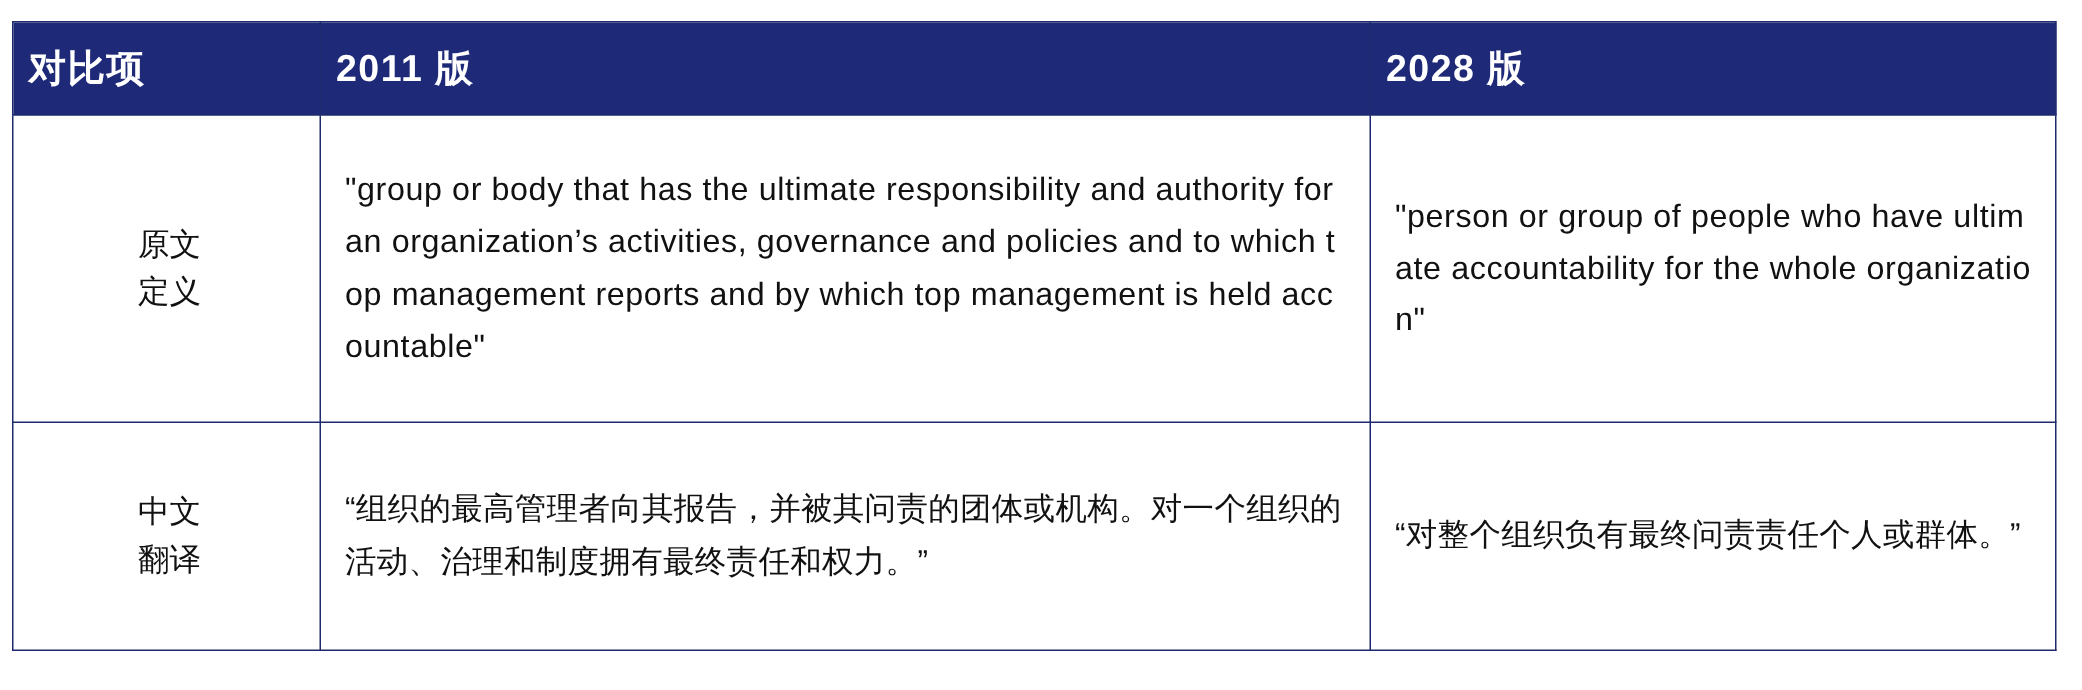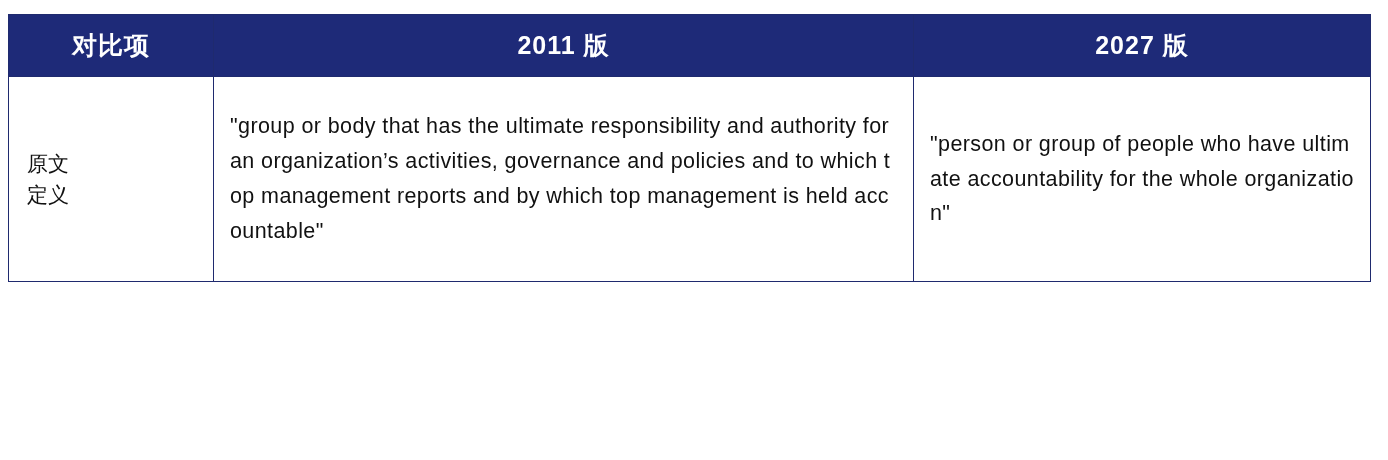--- a/index.html
+++ b/index.html
@@ -27,33 +27,33 @@
     border: 1px solid #1f2a6e;
     vertical-align: middle;
     box-sizing: border-box;
   }
   table.comparison thead th {
     background: #1e2a78;
     color: #ffffff;
     font-size: 25px;
     font-weight: bold;
     letter-spacing: 1px;
-    text-align: center;
+    text-align: left;
     height: 62px;
     padding: 6px 10px;
   }
   col.c1 { width: 205px; }
   col.c2 { width: 700px; }
   col.c3 { width: 457px; }
 
   td.label-cell {
     font-size: 21px;
     line-height: 1.5;
     padding: 10px 14px 10px 18px;
-    text-align: left;
+    text-align: center;
     color: #111111;
     white-space: pre-line;
   }
   td.body-cell {
     font-size: 21.5px;
     line-height: 1.62;
     padding: 14px 16px 14px 16px;
     text-align: left;
     letter-spacing: 0.4px;
     word-break: break-all;
@@ -74,25 +74,31 @@
   <table class="comparison">
     <colgroup>
       <col class="c1">
       <col class="c2">
       <col class="c3">
     </colgroup>
     <thead>
       <tr>
         <th>对比项</th>
         <th>2011 版</th>
-        <th>2027 版</th>
+        <th>2028 版</th>
       </tr>
     </thead>
     <tbody>
       <tr class="row-original">
         <td class="label-cell">原文
 定义</td>
         <td class="body-cell">"group or body that has the ultimate responsibility and authority for an organization’s activities, governance and policies and to which top management reports and by which top management is held accountable"</td>
         <td class="body-cell">"person or group of people who have ultimate accountability for the whole organization"</td>
       </tr>
+      <tr class="row-translation">
+        <td class="label-cell">中文
+翻译</td>
+        <td class="body-cell cn">“组织的最高管理者向其报告，并被其问责的团体或机构。对一个组织的活动、治理和制度拥有最终责任和权力。”</td>
+        <td class="body-cell cn">“对整个组织负有最终问责责任个人或群体。”</td>
+      </tr>
     </tbody>
   </table>
 </div>
 
 </body></html>

